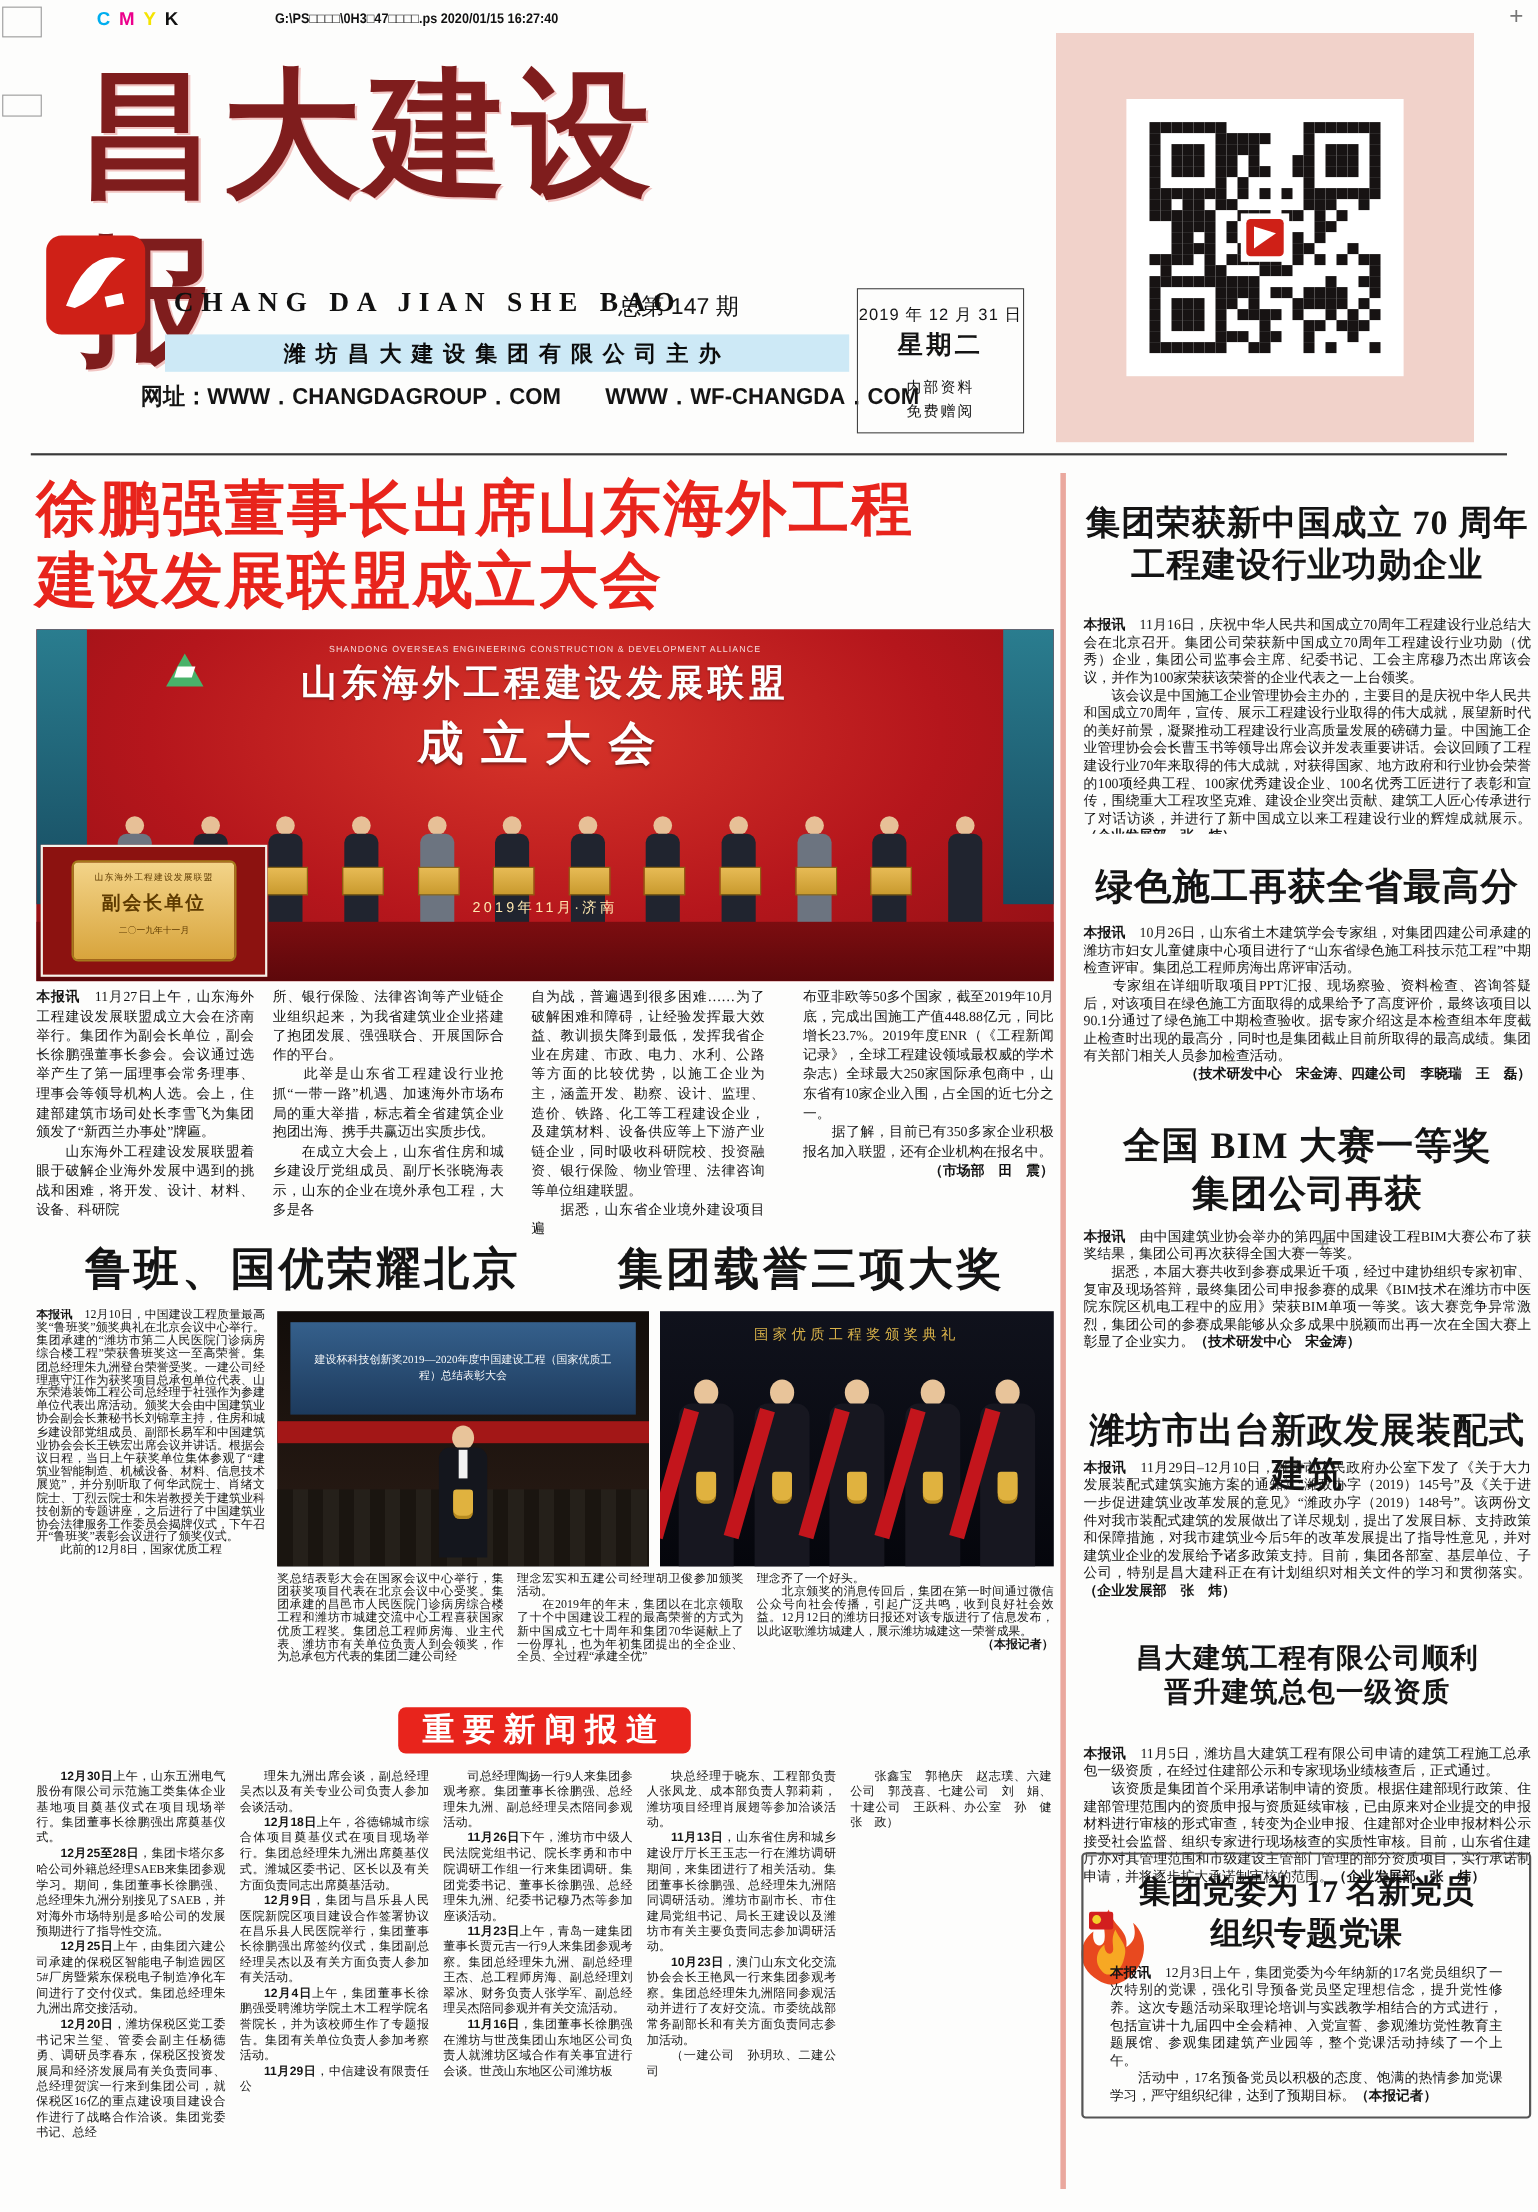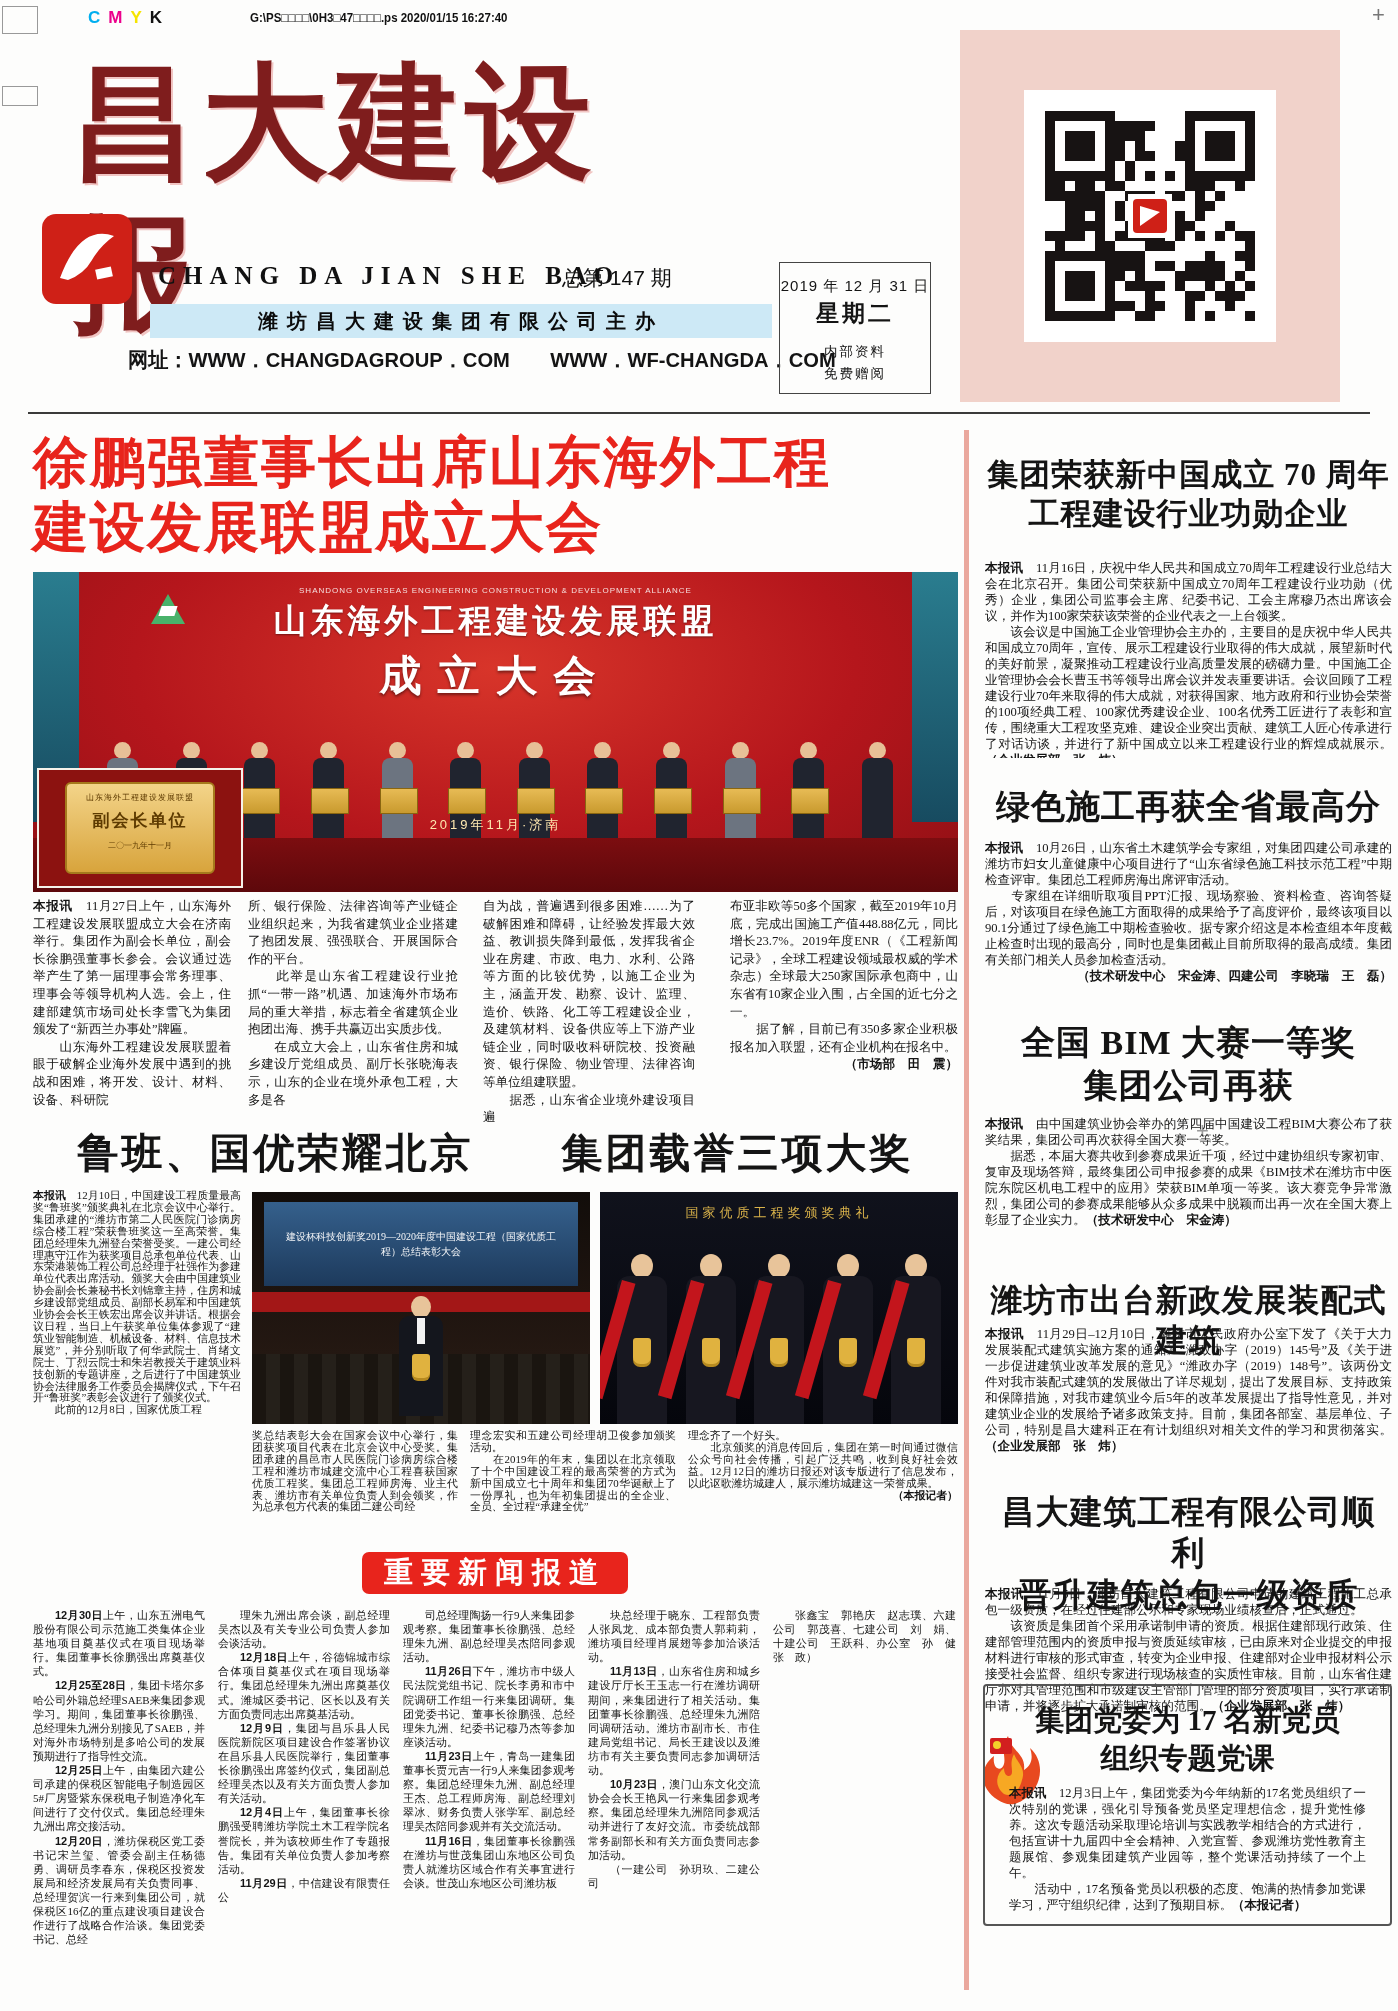--- a/index.html
+++ b/index.html
@@ -797,21 +797,21 @@
 <div class="abs r-hl" style="top:1022px;font-size:34px;">
   <div>全国 BIM 大赛一等奖</div>
     <div>集团公司再获</div>
 </div>
 <div class="abs r-body" style="top:1116px;height:132px;"><b class="leadmark">本报讯</b><span>　由中国建筑业协会举办的第四届中国建设工程BIM大赛公布了获奖结果，集团公司再次获得全国大赛一等奖。
 　　据悉，本届大赛共收到参赛成果近千项，经过中建协组织专家初审、复审及现场答辩，最终集团公司申报参赛的成果《BIM技术在潍坊市中医院东院区机电工程中的应用》荣获BIM单项一等奖。该大赛竞争异常激烈，集团公司的参赛成果能够从众多成果中脱颖而出再一次在全国大赛上彰显了企业实力。</span><b class="inline-byline">（技术研发中心　宋金涛）</b></div>
 
 <div class="abs r-hl" style="top:1280px;font-size:32px;">潍坊市出台新政发展装配式建筑</div>
 <div class="abs r-body" style="top:1326px;height:134px;"><b class="leadmark">本报讯</b><span>　11月29日–12月10日，潍坊市人民政府办公室下发了《关于大力发展装配式建筑实施方案的通知》“潍政办字（2019）145号”及《关于进一步促进建筑业改革发展的意见》“潍政办字（2019）148号”。该两份文件对我市装配式建筑的发展做出了详尽规划，提出了发展目标、支持政策和保障措施，对我市建筑业今后5年的改革发展提出了指导性意见，并对建筑业企业的发展给予诸多政策支持。目前，集团各部室、基层单位、子公司，特别是昌大建科正在有计划组织对相关文件的学习和贯彻落实。</span><b class="inline-byline">（企业发展部　张　炜）</b></div>
 
-<div class="abs r-hl" style="top:1492px;font-size:33px;">
+<div class="abs r-hl" style="top:1492px;font-size:25px;">
   <div>昌大建筑工程有限公司顺利</div>
     <div>晋升建筑总包一级资质</div>
 </div>
 <div class="abs r-body" style="top:1586px;height:150px;"><b class="leadmark">本报讯</b><span>　11月5日，潍坊昌大建筑工程有限公司申请的建筑工程施工总承包一级资质，在经过住建部公示和专家现场业绩核查后，正式通过。
 　　该资质是集团首个采用承诺制申请的资质。根据住建部现行政策、住建部管理范围内的资质申报与资质延续审核，已由原来对企业提交的申报材料进行审核的形式审查，转变为企业申报、住建部对企业申报材料公示接受社会监督、组织专家进行现场核查的实质性审核。目前，山东省住建厅亦对其管理范围和市级建设主管部门管理的部分资质项目，实行承诺制申请，并将逐步扩大承诺制审核的范围。</span><b class="inline-byline">（企业发展部　张　炜）</b></div>
 
 <div class="abs flame">
   <svg width="96" height="84" viewBox="0 0 96 84">
     <path d="M38 72 C18 60 20 38 34 28 C32 42 42 44 44 36 C46 28 40 20 48 8 C52 24 66 26 64 42 C74 36 72 26 70 20 C84 32 84 56 66 70 C54 79 46 77 38 72 Z" fill="#e8491f"></path>
     <path d="M44 66 C34 58 36 46 44 40 C44 50 52 50 52 44 C52 38 50 34 54 26 C58 36 66 40 62 52 C60 62 52 70 44 66 Z" fill="#f7a823"></path>

